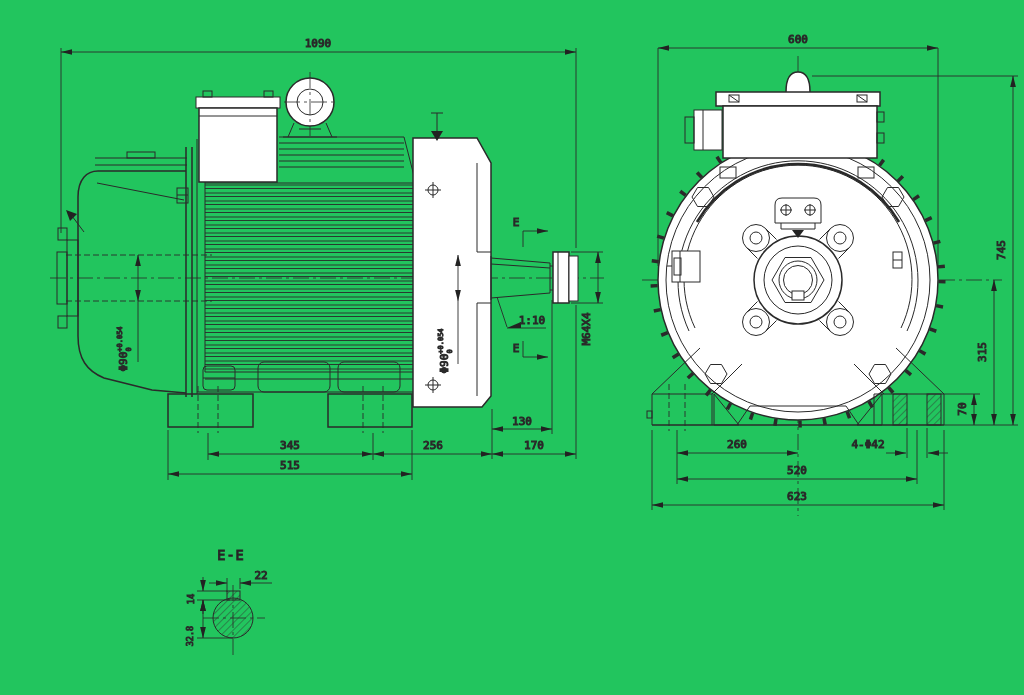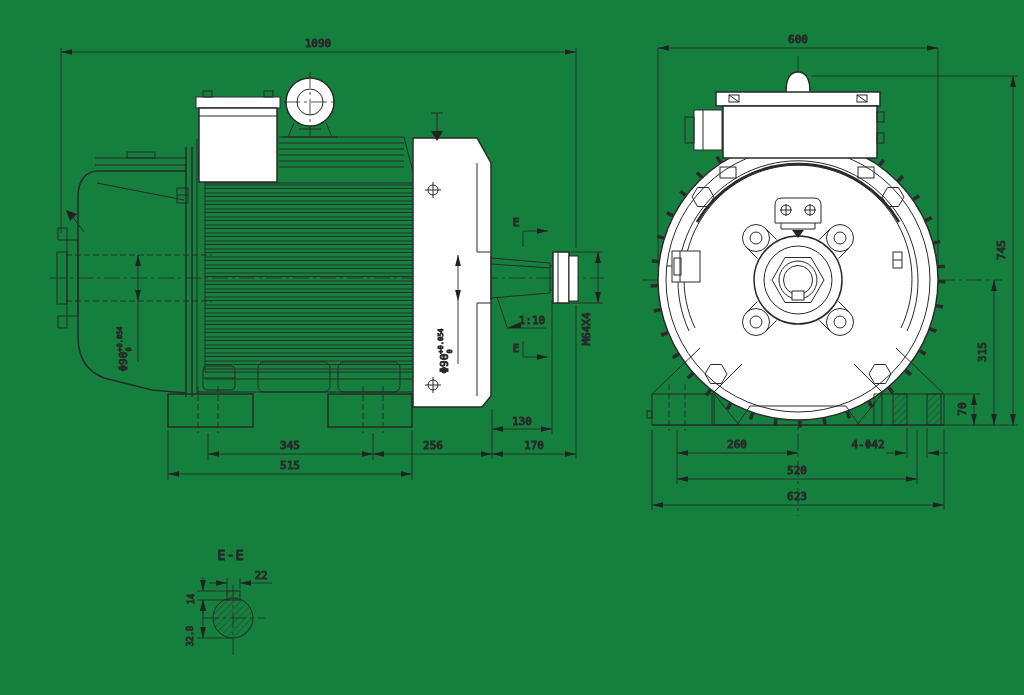--- a/index.html
+++ b/index.html
@@ -1,16 +1,16 @@
 <!DOCTYPE html>
 <html><head>
 <meta charset="utf-8">
 <style>
   html,body{margin:0;padding:0;background:#fff;}
-  .sheet{width:1024px;height:695px;background:#15803d;position:relative;overflow:hidden;}
+  .sheet{width:1024px;height:695px;background:#22c55e;position:relative;overflow:hidden;}
   svg{display:block;}
   text{font-family:"DejaVu Sans Mono","Liberation Mono",monospace;}
   .d{font-size:11px;fill:#1a1a1a;text-anchor:middle;}
   .sm{font-size:8.5px;}
   .ti{font-size:13.5px;letter-spacing:1px;}
   .f{fill:#222;stroke:none;}
   .w{fill:#fff;}
   .t{stroke-width:1.5;}
   .b{stroke-width:2.6;}
   .cl{stroke-dasharray:16 4 3 4;stroke-width:0.8;}

